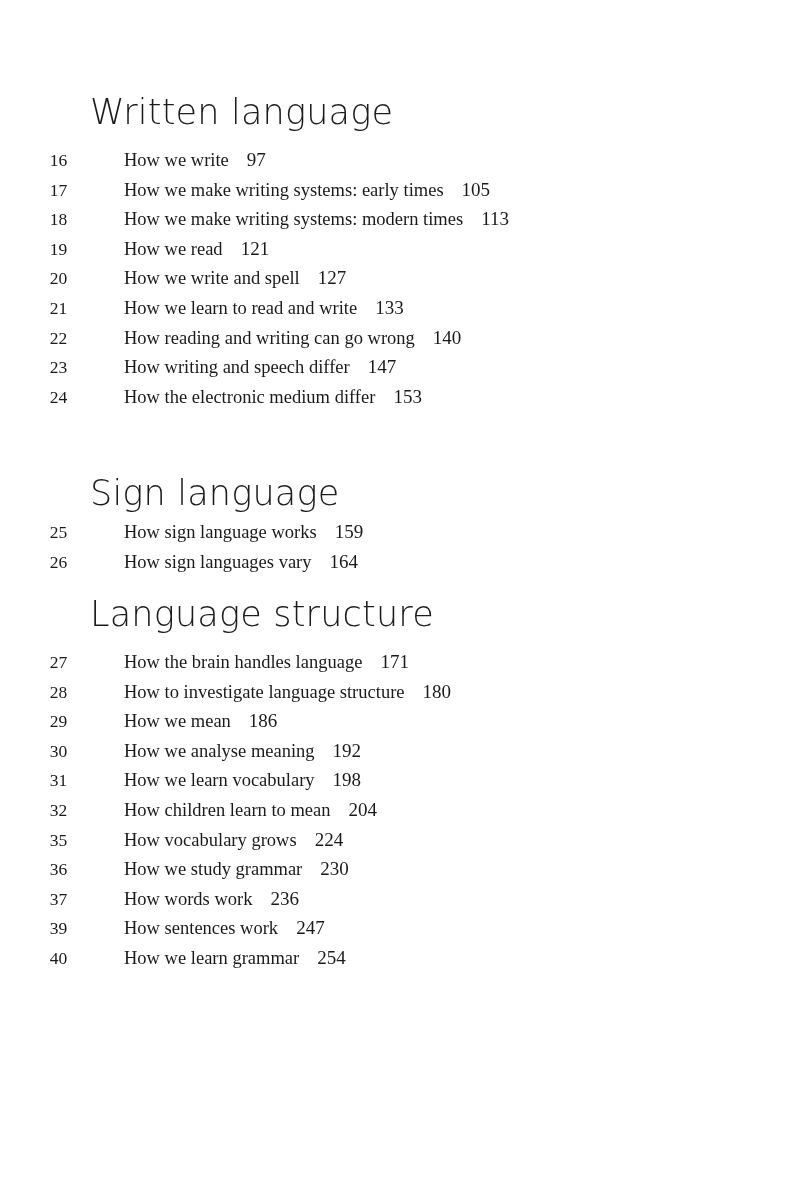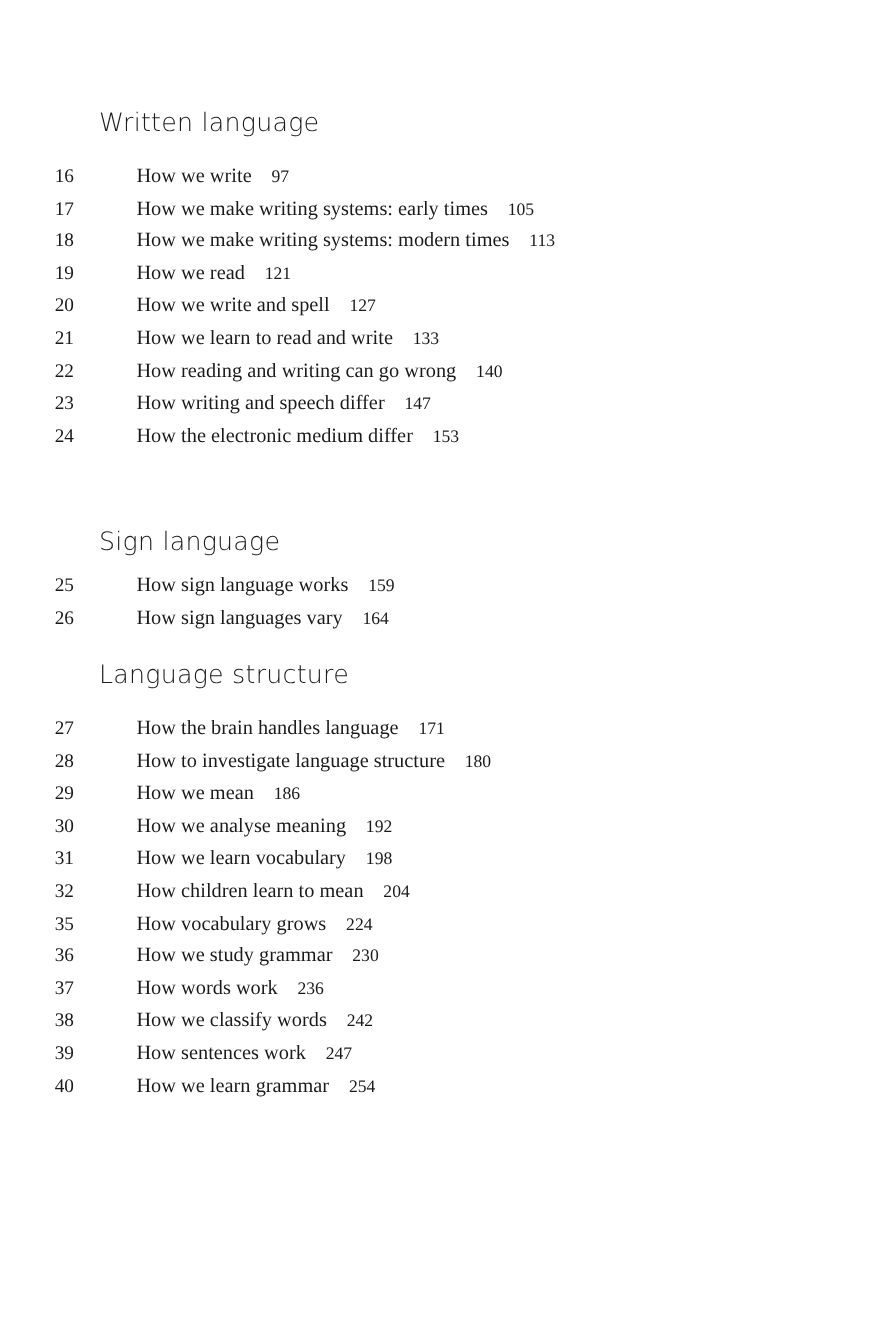--- a/index.html
+++ b/index.html
@@ -25,21 +25,21 @@
       position: absolute;
       left: 0;
       width: 800px;
     }
     .section-heading {
       position: absolute;
       left: 90px;
       margin: 0;
       font-family: "DejaVu Sans", sans-serif;
       font-weight: 300;
-      font-size: 23px;
+      font-size: 35px;
       letter-spacing: 0.2px;
       color: #1c1c1c;
       white-space: nowrap;
       line-height: 32px;
       text-align: right;
     }
     .entries {
       position: absolute;
       left: 0;
       margin: 0;
@@ -62,21 +62,21 @@
       padding-right: 7px;
       box-sizing: border-box;
       font-size: 17.5px;
     }
     .entry-title {
       display: inline-block;
     }
     .entry-page {
       display: inline-block;
       margin-left: 18px;
-      font-size: 16px;
+      font-size: 19px;
     }
 
     #sec-0 { top: 0; }
     #sec-0 .section-heading { top: 96px; }
     #sec-0 .entries { top: 145px; }
 
     #sec-1 { top: 0; }
     #sec-1 .section-heading { top: 477px; }
     #sec-1 .entries { top: 517px; }
 
@@ -117,19 +117,18 @@
     <ul class="entries">
       <li class="entry"><span class="entry-num">27</span><span class="entry-title">How the brain handles language</span><span class="entry-page">171</span></li>
       <li class="entry"><span class="entry-num">28</span><span class="entry-title">How to investigate language structure</span><span class="entry-page">180</span></li>
       <li class="entry"><span class="entry-num">29</span><span class="entry-title">How we mean</span><span class="entry-page">186</span></li>
       <li class="entry"><span class="entry-num">30</span><span class="entry-title">How we analyse meaning</span><span class="entry-page">192</span></li>
       <li class="entry"><span class="entry-num">31</span><span class="entry-title">How we learn vocabulary</span><span class="entry-page">198</span></li>
       <li class="entry"><span class="entry-num">32</span><span class="entry-title">How children learn to mean</span><span class="entry-page">204</span></li>
       <li class="entry"><span class="entry-num">35</span><span class="entry-title">How vocabulary grows</span><span class="entry-page">224</span></li>
       <li class="entry"><span class="entry-num">36</span><span class="entry-title">How we study grammar</span><span class="entry-page">230</span></li>
       <li class="entry"><span class="entry-num">37</span><span class="entry-title">How words work</span><span class="entry-page">236</span></li>
-      <li class="entry"><span class="entry-num">38</span><span class="entry-title">How we classify words</span><span class="entry-page">242</span></li>
       <li class="entry"><span class="entry-num">39</span><span class="entry-title">How sentences work</span><span class="entry-page">247</span></li>
       <li class="entry"><span class="entry-num">40</span><span class="entry-title">How we learn grammar</span><span class="entry-page">254</span></li>
     </ul>
   </section>
 
 </div>
 
 </body></html>

